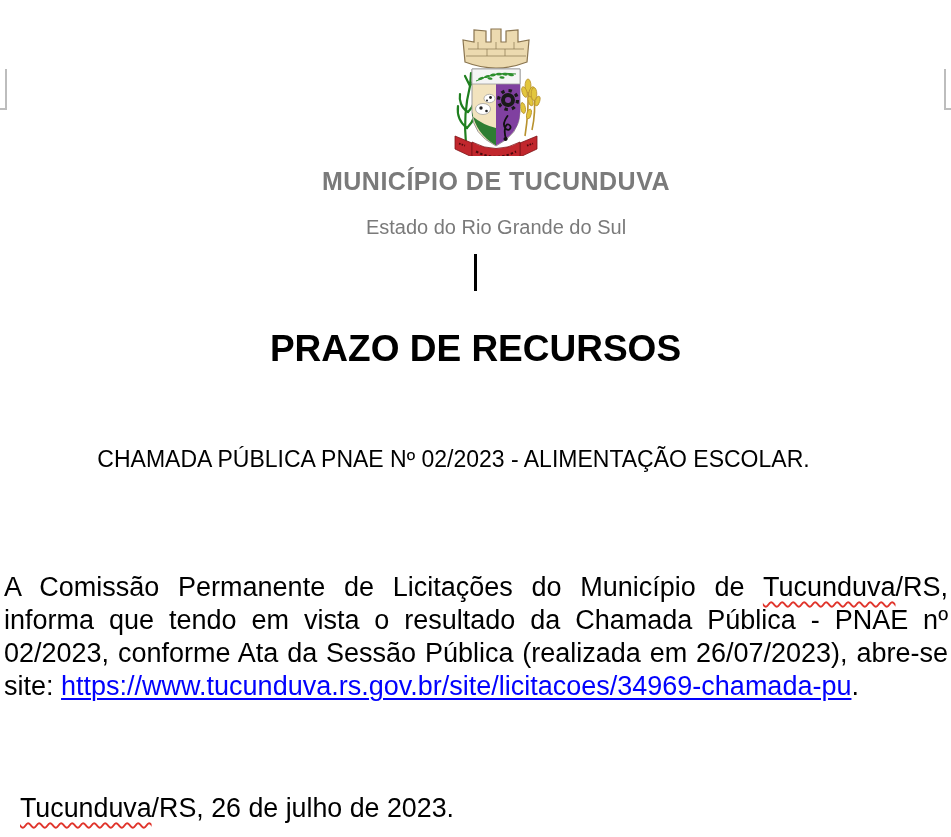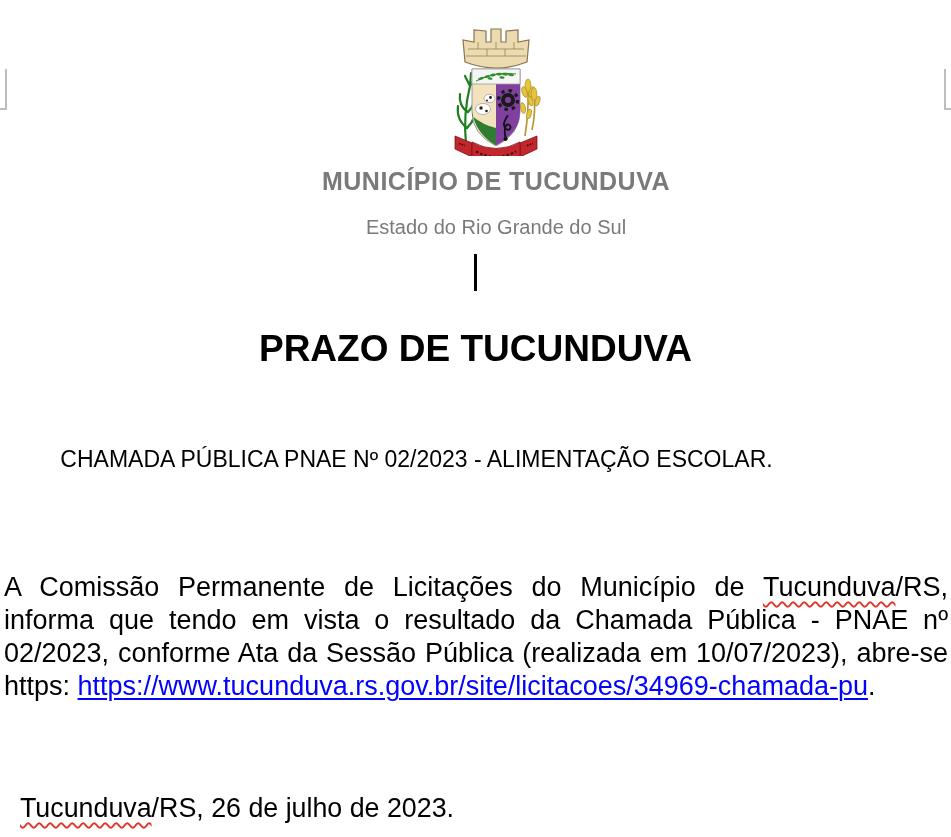--- a/index.html
+++ b/index.html
@@ -15,21 +15,21 @@
   
   #crest-block{position:absolute;left:0;top:0;width:922px;text-align:center;padding-left:35px;}
   #crest-block svg{margin-top:16px;display:inline-block;}
   .muni{font-size:25px;font-weight:bold;color:#7a7a7a;letter-spacing:0.5px;margin-top:7px;}
   .estado{font-size:20px;color:#7a7a7a;margin-top:20px;}
 
   #cursor-bar{position:absolute;left:474px;top:254px;width:3px;height:37px;background:#000;}
 
   #doc-title{position:absolute;left:0;top:326px;width:951px;text-align:center;
     font-size:37px;font-weight:bold;line-height:45px;}
-  #doc-subtitle{position:absolute;left:0;top:446px;width:833px;text-align:center;font-size:23px;}
+  #doc-subtitle{position:absolute;left:0;top:446px;width:833px;text-align:center;font-size:23px;padding-left:37px;}
 
   #body-paragraph{position:absolute;left:4px;top:571px;width:944px;font-size:27px;line-height:33px;}
   .bline{text-align:justify;text-align-last:justify;white-space:nowrap;}
   .bline.last{text-align:left;text-align-last:left;}
   #date-line{position:absolute;left:20px;top:792px;width:944px;font-size:26.8px;line-height:33px;}
   #date-line .bline{text-align:left;text-align-last:left;}
 
   .miss{
     text-decoration-line:underline;text-decoration-style:wavy;
     text-decoration-color:#e0342b;text-decoration-thickness:2px;
@@ -125,29 +125,29 @@
         <path d="M16,127.5 l6,2.2 M84,129.7 l6,-2.2" stroke="#4d0a0d" stroke-width="1.8" stroke-dasharray="1.6,1.2" fill="none"></path>
       </g>
     </svg>
     <div class="muni">MUNICÍPIO DE TUCUNDUVA</div>
     <div class="estado">Estado do Rio Grande do Sul</div>
   </div>
 
   <div id="cursor-bar"></div>
 
   <div id="doc-title">
-    <div>PRAZO DE TUCUNDUVA</div>
+    <div>PRAZO DE RECURSOS</div>
   </div>
 
   <div id="doc-subtitle">CHAMADA PÚBLICA PNAE Nº 02/2023 - ALIMENTAÇÃO ESCOLAR.</div>
 
   <div id="body-paragraph">
       <div class="bline"><span>A Comissão Permanente de Licitações do Município de </span><span class="miss">Tucunduva</span><span>/RS,</span></div>
       <div class="bline"><span>informa que tendo em vista o resultado da Chamada Pública - PNAE nº</span></div>
-      <div class="bline"><span>02/2023, conforme Ata da Sessão Pública (realizada em 10/07/2023), abre-se</span></div>
-      <div class="bline last"><span>https: </span><a href="#" class="link">https://www.tucunduva.rs.gov.br/site/licitacoes/34969-chamada-pu</a><span>.</span></div>
+      <div class="bline"><span>02/2023, conforme Ata da Sessão Pública (realizada em 26/07/2023), abre-se</span></div>
+      <div class="bline last"><span>site: </span><a href="#" class="link">https://www.tucunduva.rs.gov.br/site/licitacoes/34969-chamada-pu</a><span>.</span></div>
     </div>
 
   <div id="date-line">
       <div class="bline last"><span class="miss">Tucunduva</span><span>/RS, 26 de julho de 2023.</span></div>
     </div>
 
 </div>
 
 </body></html>

